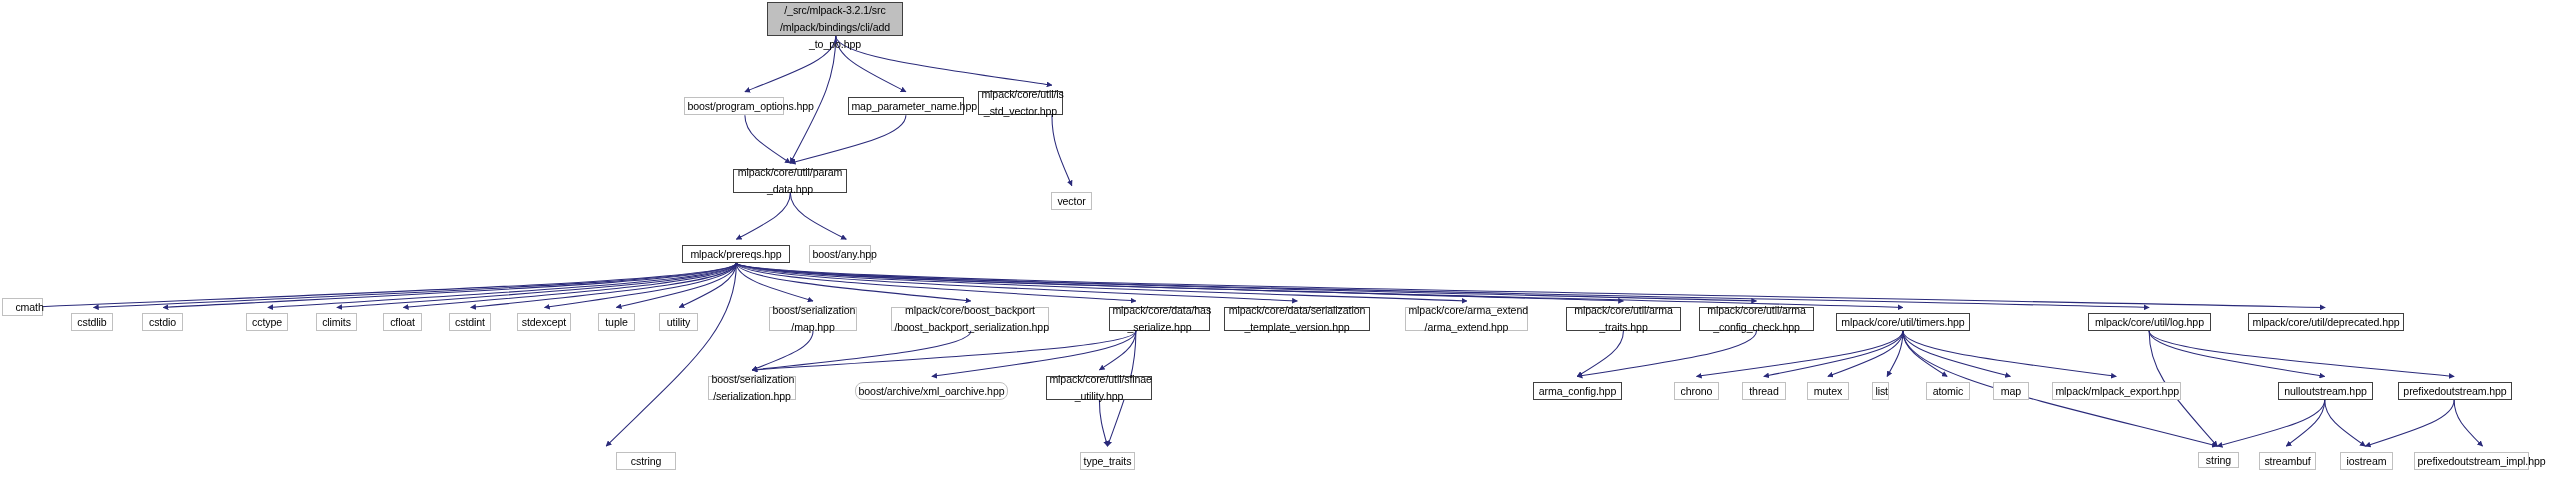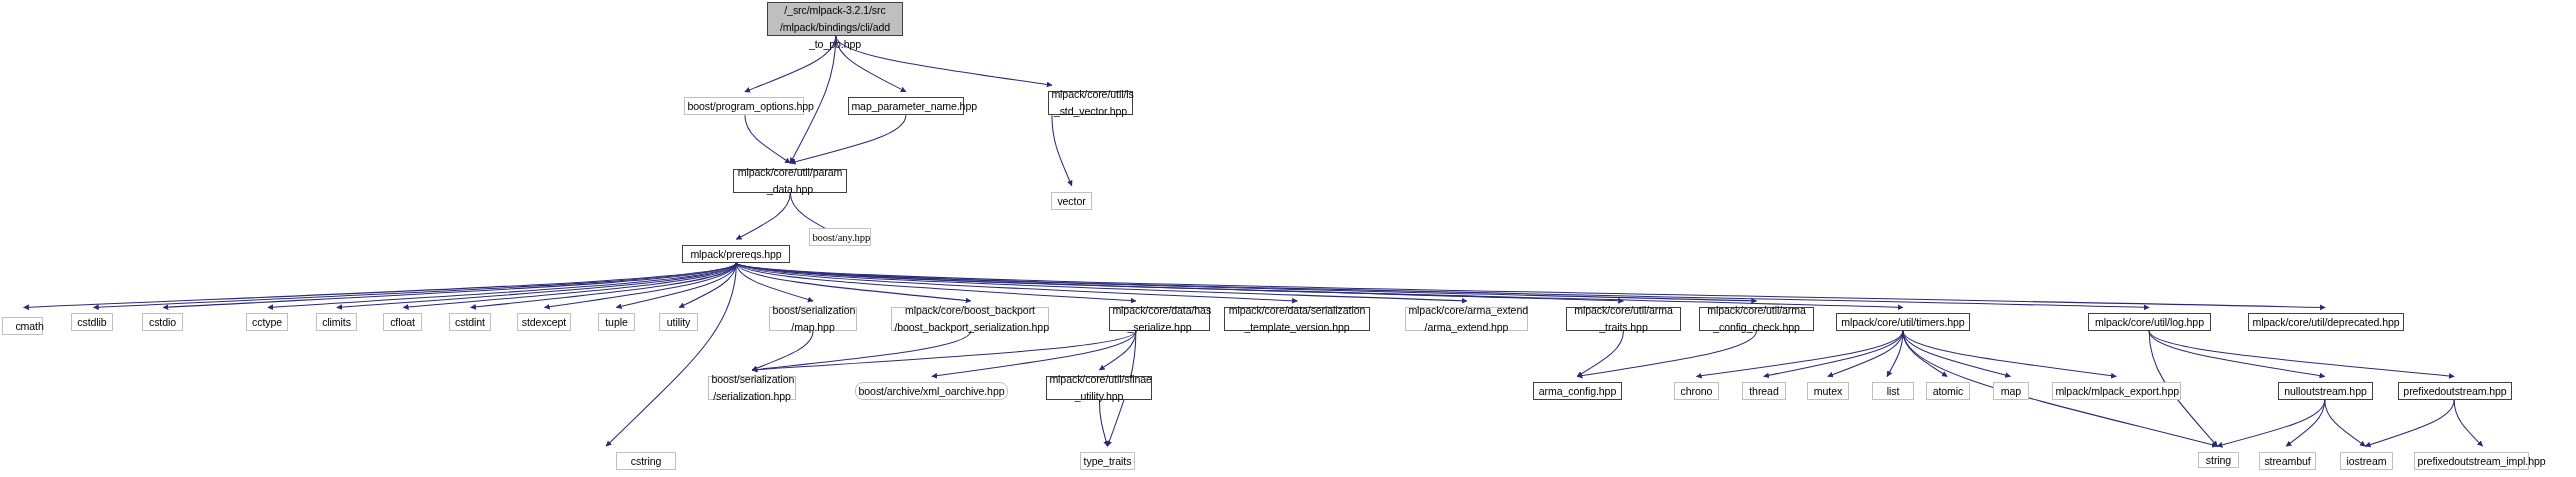--- a/index.html
+++ b/index.html
@@ -116,30 +116,30 @@
         <path d="M 2864.5,493 C 2864.5,515.4 2883.5,528.2 2914.5,550" fill="none" stroke="#2a2a7a" stroke-width="1.3" marker-end="url(#arrow)"></path>
         <path d="M 3024,493 C 3024,515.4 3037.3,528.2 3059,550" fill="none" stroke="#2a2a7a" stroke-width="1.3" marker-end="url(#arrow)"></path>
         <path d="M 3024,493 C 3024,515.4 2982.39,528.2 2914.5,550" fill="none" stroke="#2a2a7a" stroke-width="1.3" marker-end="url(#arrow)"></path>
       </g>
   </svg>
   <div id="nodes">
       <div class="node root" style="left: 767px; top: 1.6px; width: 136px; height: 34px;"><span class="label">/home/ryan/src/mlpack.org
 /_src/mlpack-3.2.1/src
 /mlpack/bindings/cli/add
 _to_po.hpp</span></div>
-      <div class="node " style="left: 684px; top: 97px; width: 120px; height: 18px;"><span class="label">boost/program_options.hpp</span></div>
+      <div class="node " style="left: 684px; top: 97px; width: 100px; height: 18px;"><span class="label">boost/program_options.hpp</span></div>
       <div class="node strong" style="left: 848px; top: 97px; width: 116px; height: 18px;"><span class="label">map_parameter_name.hpp</span></div>
-      <div class="node strong" style="left: 1048px; top: 91px; width: 85px; height: 24px;"><span class="label">mlpack/core/util/is
+      <div class="node strong" style="left: 978px; top: 91px; width: 85px; height: 24px;"><span class="label">mlpack/core/util/is
 _std_vector.hpp</span></div>
       <div class="node " style="left: 1051px; top: 192px; width: 41px; height: 18px;"><span class="label">vector</span></div>
       <div class="node strong" style="left: 733px; top: 169px; width: 114px; height: 24px;"><span class="label">mlpack/core/util/param
 _data.hpp</span></div>
       <div class="node strong" style="left: 682px; top: 245px; width: 108px; height: 18px;"><span class="label">mlpack/prereqs.hpp</span></div>
-      <div class="node " style="left: 809px; top: 228px; width: 62px; height: 18px; font-family: Liberation Serif, serif;"><span class="label">boost/any.hpp</span></div>
-      <div class="node " style="left: 2.4px; top: 317px; width: 41px; height: 18px; padding-left: 12px;"><span class="label">cmath</span></div>
+      <div class="node " style="left: 809px; top: 245px; width: 62px; height: 18px;"><span class="label">boost/any.hpp</span></div>
+      <div class="node " style="left: 2.4px; top: 298px; width: 41px; height: 18px; padding-left: 12px;"><span class="label">cmath</span></div>
       <div class="node " style="left: 71px; top: 313px; width: 42px; height: 18px;"><span class="label">cstdlib</span></div>
       <div class="node " style="left: 142px; top: 313px; width: 41px; height: 18px;"><span class="label">cstdio</span></div>
       <div class="node " style="left: 246px; top: 313px; width: 42px; height: 18px;"><span class="label">cctype</span></div>
       <div class="node " style="left: 316px; top: 313px; width: 41px; height: 18px;"><span class="label">climits</span></div>
       <div class="node " style="left: 383px; top: 313px; width: 39px; height: 18px;"><span class="label">cfloat</span></div>
       <div class="node " style="left: 449px; top: 313px; width: 42px; height: 18px;"><span class="label">cstdint</span></div>
       <div class="node " style="left: 517px; top: 313px; width: 54px; height: 18px;"><span class="label">stdexcept</span></div>
       <div class="node " style="left: 598px; top: 313px; width: 37px; height: 18px;"><span class="label">tuple</span></div>
       <div class="node " style="left: 659px; top: 313px; width: 39px; height: 18px;"><span class="label">utility</span></div>
       <div class="node " style="left: 769px; top: 307px; width: 88px; height: 24px;"><span class="label">boost/serialization
@@ -161,21 +161,21 @@
       <div class="node strong" style="left: 2248px; top: 313px; width: 156px; height: 18px;"><span class="label">mlpack/core/util/deprecated.hpp</span></div>
       <div class="node " style="left: 708px; top: 376px; width: 88px; height: 24px;"><span class="label">boost/serialization
 /serialization.hpp</span></div>
       <div class="node " style="left: 855px; top: 382px; width: 153px; height: 18px; border-radius: 8px;"><span class="label">boost/archive/xml_oarchive.hpp</span></div>
       <div class="node strong" style="left: 1046px; top: 376px; width: 106px; height: 24px;"><span class="label">mlpack/core/util/sfinae
 _utility.hpp</span></div>
       <div class="node strong" style="left: 1533px; top: 382px; width: 89px; height: 18px;"><span class="label">arma_config.hpp</span></div>
       <div class="node " style="left: 1674px; top: 382px; width: 45px; height: 18px;"><span class="label">chrono</span></div>
       <div class="node " style="left: 1742px; top: 382px; width: 44px; height: 18px;"><span class="label">thread</span></div>
       <div class="node " style="left: 1807px; top: 382px; width: 42px; height: 18px;"><span class="label">mutex</span></div>
-      <div class="node " style="left: 1872px; top: 382px; width: 42px; height: 18px;"><span class="label">list</span></div>
+      <div class="node " style="left: 1872px; top: 382px; width: 17px; height: 18px;"><span class="label">list</span></div>
       <div class="node " style="left: 1926px; top: 382px; width: 44px; height: 18px;"><span class="label">atomic</span></div>
       <div class="node " style="left: 1993px; top: 382px; width: 36px; height: 18px;"><span class="label">map</span></div>
       <div class="node " style="left: 2052px; top: 382px; width: 129px; height: 18px;"><span class="label">mlpack/mlpack_export.hpp</span></div>
       <div class="node strong" style="left: 2278px; top: 382px; width: 95px; height: 18px;"><span class="label">nulloutstream.hpp</span></div>
       <div class="node strong" style="left: 2398px; top: 382px; width: 114px; height: 18px;"><span class="label">prefixedoutstream.hpp</span></div>
       <div class="node " style="left: 616px; top: 452px; width: 60px; height: 18px;"><span class="label">cstring</span></div>
       <div class="node " style="left: 1080px; top: 452px; width: 55px; height: 18px;"><span class="label">type_traits</span></div>
       <div class="node " style="left: 2198px; top: 452px; width: 41px; height: 16px;"><span class="label">string</span></div>
       <div class="node " style="left: 2259px; top: 452px; width: 57px; height: 18px;"><span class="label">streambuf</span></div>
       <div class="node " style="left: 2340px; top: 452px; width: 53px; height: 18px;"><span class="label">iostream</span></div>

